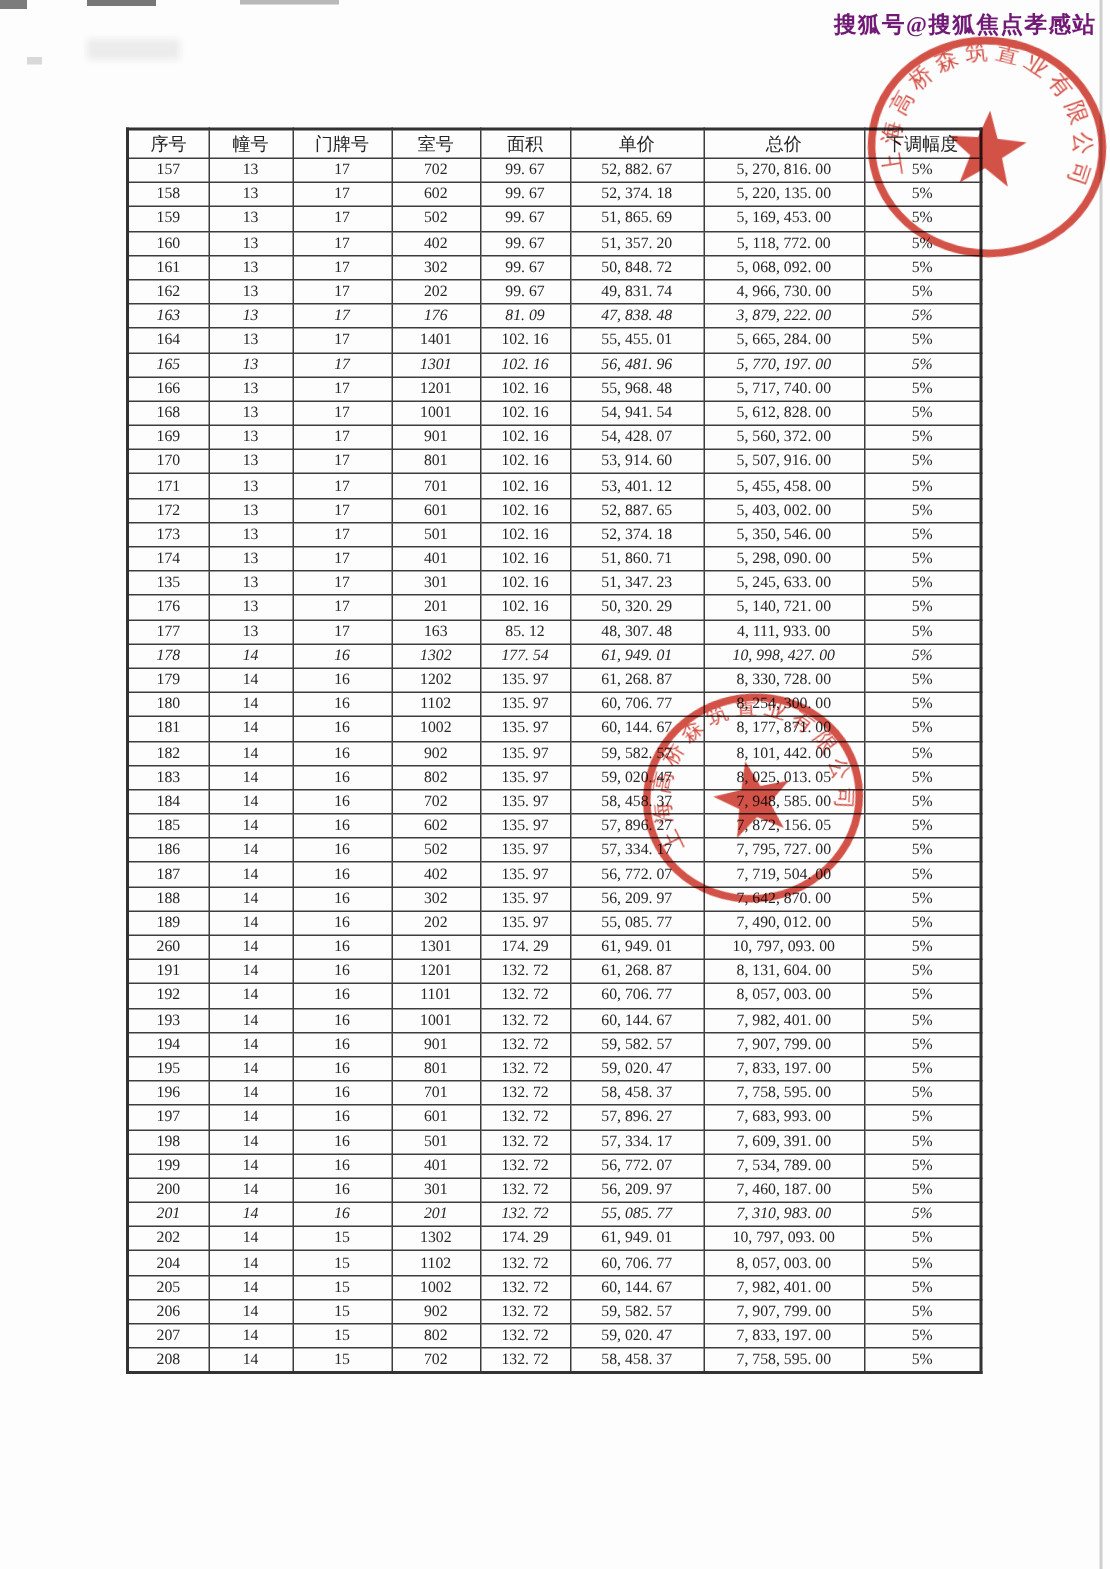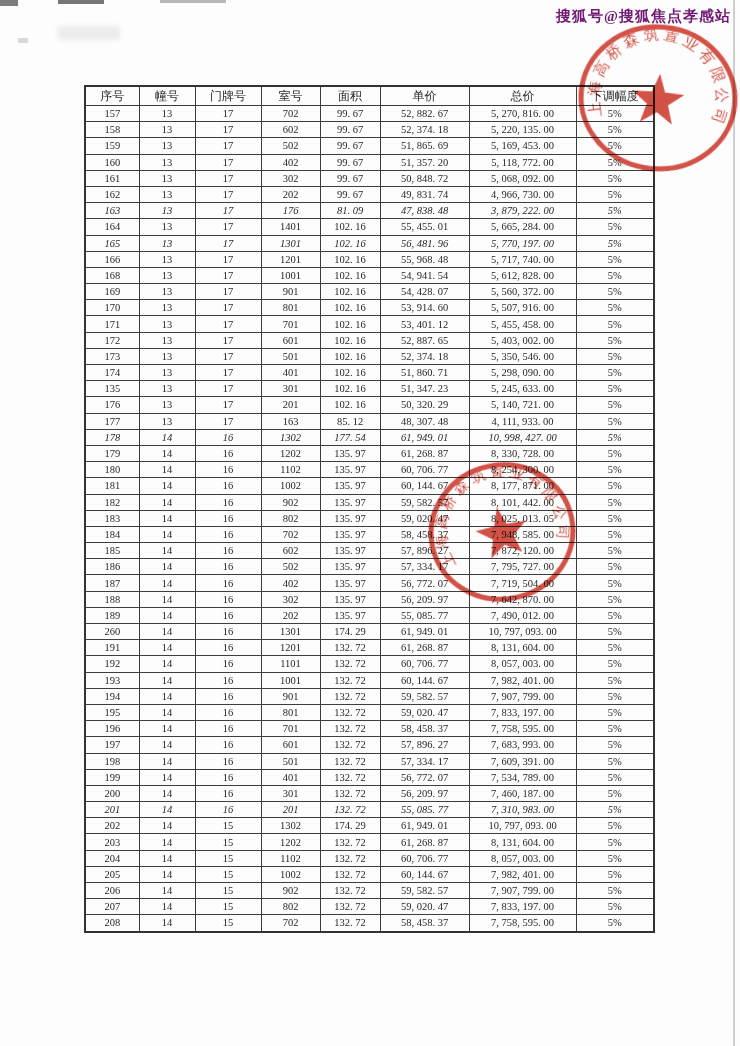--- a/index.html
+++ b/index.html
@@ -346,21 +346,21 @@
         <td>7, 948, 585. 00</td>
         <td>5%</td>
       </tr>
       <tr>
         <td>185</td>
         <td>14</td>
         <td>16</td>
         <td>602</td>
         <td>135. 97</td>
         <td>57, 896. 27</td>
-        <td>7, 872, 120. 00</td>
+        <td>7, 872, 156. 05</td>
         <td>5%</td>
       </tr>
       <tr>
         <td>186</td>
         <td>14</td>
         <td>16</td>
         <td>502</td>
         <td>135. 97</td>
         <td>57, 334. 17</td>
         <td>7, 795, 727. 00</td>
@@ -517,30 +517,20 @@
         <td>5%</td>
       </tr>
       <tr>
         <td>202</td>
         <td>14</td>
         <td>15</td>
         <td>1302</td>
         <td>174. 29</td>
         <td>61, 949. 01</td>
         <td>10, 797, 093. 00</td>
-        <td>5%</td>
-      </tr>
-      <tr>
-        <td>203</td>
-        <td>14</td>
-        <td>15</td>
-        <td>1202</td>
-        <td>132. 72</td>
-        <td>61, 268. 87</td>
-        <td>8, 131, 604. 00</td>
         <td>5%</td>
       </tr>
       <tr>
         <td>204</td>
         <td>14</td>
         <td>15</td>
         <td>1102</td>
         <td>132. 72</td>
         <td>60, 706. 77</td>
         <td>8, 057, 003. 00</td>

